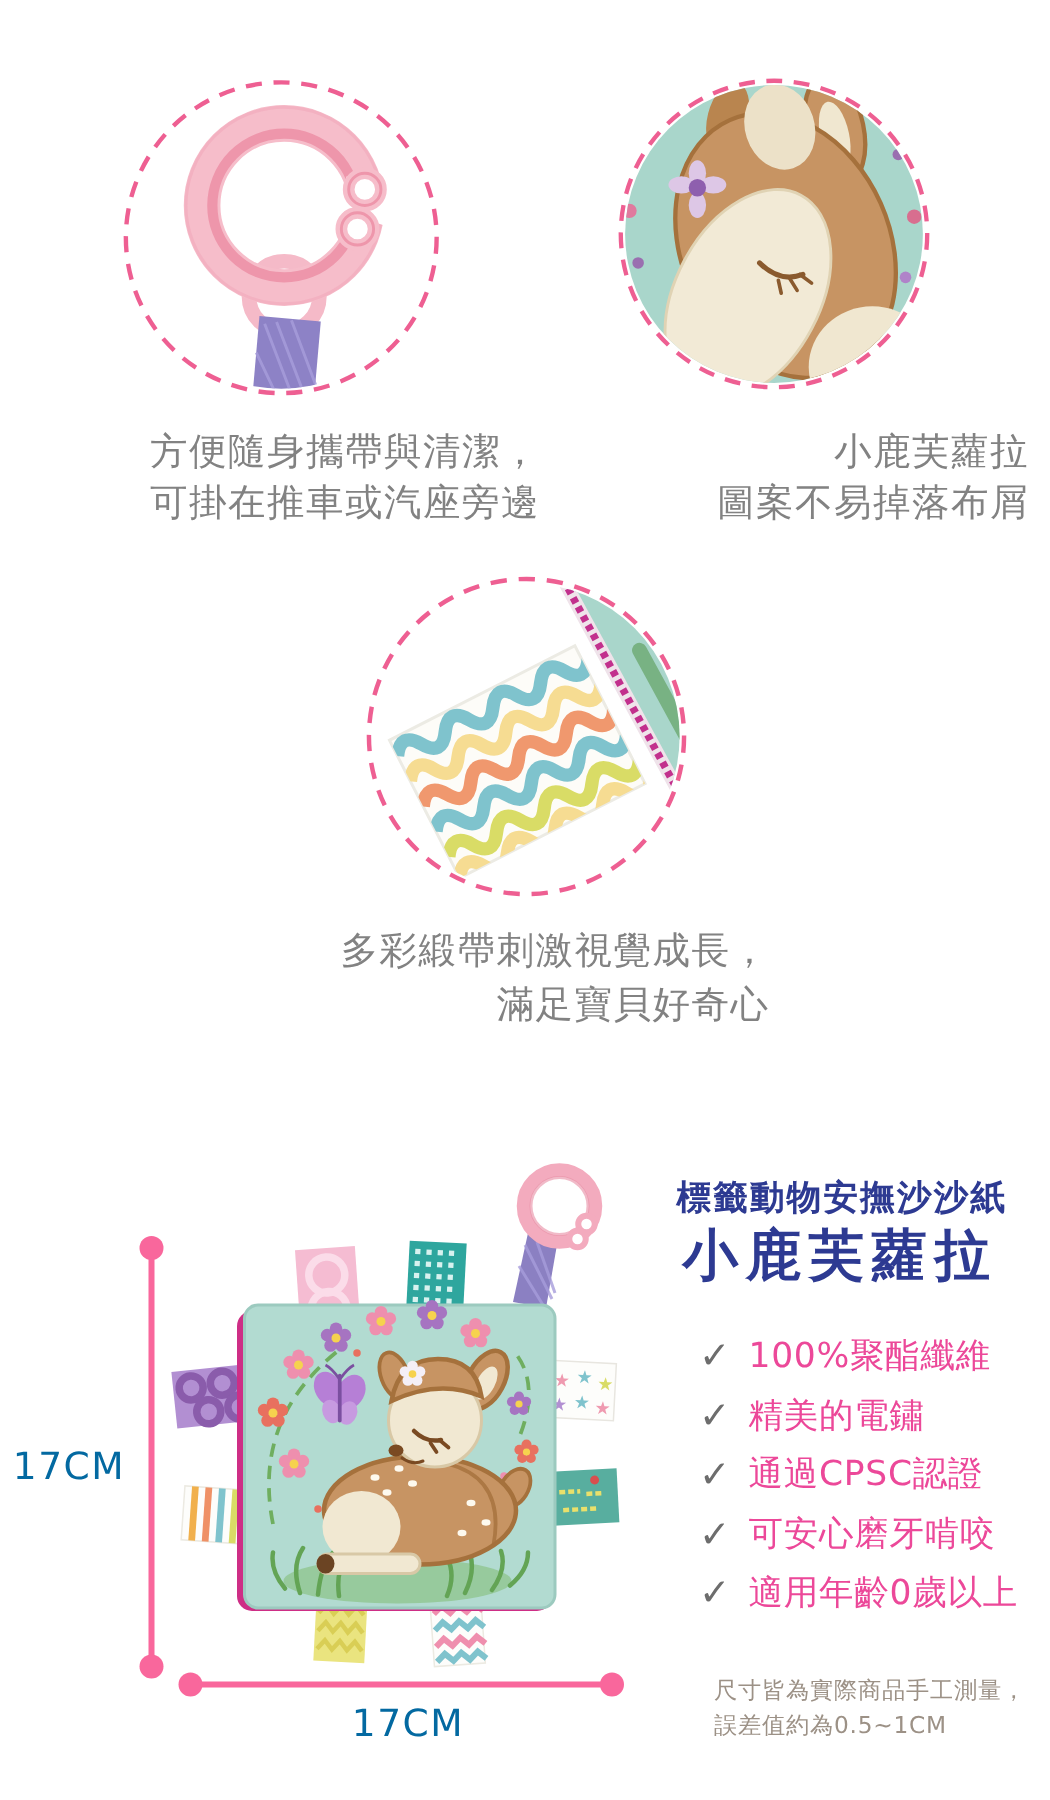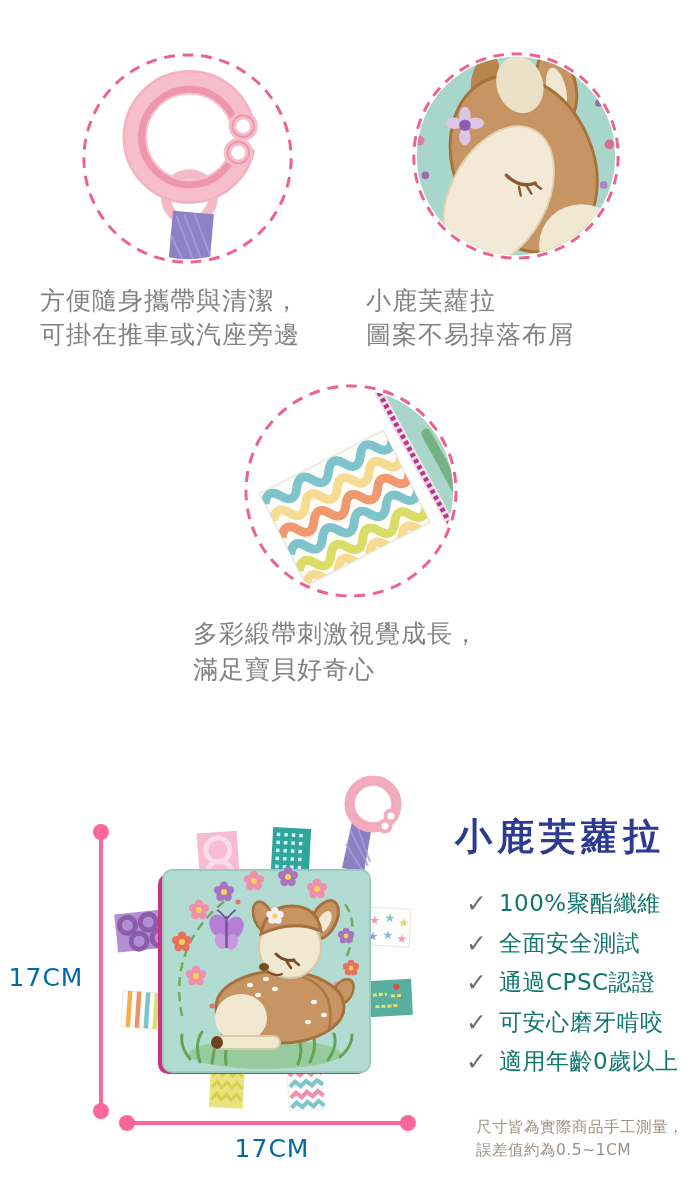--- a/index.html
+++ b/index.html
@@ -1,31 +1,31 @@
 <!DOCTYPE html>
 <html><head>
 <meta charset="utf-8">
 <style>
   html,body{margin:0;padding:0;background:#ffffff;}
   .page{position:relative;width:700px;height:1200px;background:#ffffff;overflow:hidden;
         font-family:"DejaVu Sans","Liberation Sans",sans-serif;}
   svg{position:absolute;display:block;}
-  .caption{position:absolute;text-align:left;color:#828282;font-size:25px;
+  .caption{position:absolute;text-align:right;color:#828282;font-size:25px;
            line-height:34px;letter-spacing:1px;}
   .dim-line{position:absolute;background:#f9679c;border-radius:2px;}
   .dim-dot{position:absolute;width:16px;height:16px;border-radius:50%;background:#f9679c;}
   .dim-label{position:absolute;color:#0369a1;font-size:25px;text-align:center;letter-spacing:1px;}
   .series-title{position:absolute;left:451px;top:783px;color:#2d3a92;font-size:23px;
                 font-weight:700;letter-spacing:1.5px;}
   .name-title{position:absolute;left:455px;top:812px;color:#2d3a92;font-size:37px;
               font-weight:700;letter-spacing:5px;}
   .checklist{position:absolute;left:466px;top:884px;}
   .check-item{display:flex;align-items:center;height:39.5px;}
   .check-glyph{color:#6d6d6d;font-size:25px;font-weight:700;margin-right:12px;}
-  .check-label{color:#0f766e;font-size:23px;letter-spacing:0.5px;}
+  .check-label{color:#ec4899;font-size:23px;letter-spacing:0.5px;}
   .note{position:absolute;left:476px;top:1116px;color:#9c9186;font-size:15.5px;
         line-height:23px;letter-spacing:0.5px;}
 </style>
 </head>
 <body>
 
 <div class="page">
 
   <svg style="left:80px;top:51px" width="215" height="215" viewBox="0 0 220 220">
     <defs>
@@ -269,30 +269,31 @@
 
   <div class="dim-line" style="left:99px;top:832px;width:4px;height:279px"></div>
   <div class="dim-dot" style="left:93px;top:824px"></div>
   <div class="dim-dot" style="left:93px;top:1103px"></div>
   <div class="dim-line" style="left:127px;top:1121px;width:281px;height:4px"></div>
   <div class="dim-dot" style="left:119px;top:1115px"></div>
   <div class="dim-dot" style="left:400px;top:1115px"></div>
   <div class="dim-label" style="left:2px;top:963px;width:88px">17CM</div>
   <div class="dim-label" style="left:192px;top:1134px;width:160px">17CM</div>
 
+  <div class="series-title">標籤動物安撫沙沙紙</div>
   <div class="name-title">小鹿芙蘿拉</div>
 
   <div class="checklist">
     <div class="check-item">
       <span class="check-glyph">✓</span>
       <span class="check-label">100%聚酯纖維</span>
     </div>
     <div class="check-item">
       <span class="check-glyph">✓</span>
-      <span class="check-label">全面安全測試</span>
+      <span class="check-label">精美的電鏽</span>
     </div>
     <div class="check-item">
       <span class="check-glyph">✓</span>
       <span class="check-label">通過CPSC認證</span>
     </div>
     <div class="check-item">
       <span class="check-glyph">✓</span>
       <span class="check-label">可安心磨牙啃咬</span>
     </div>
     <div class="check-item">

